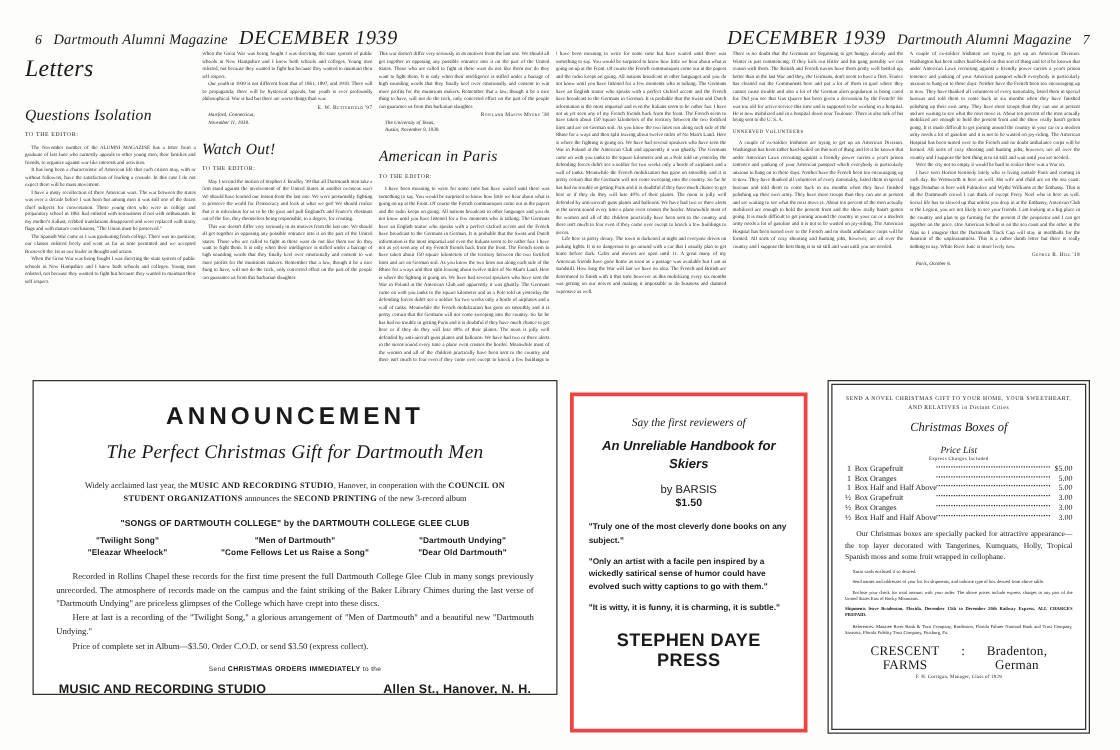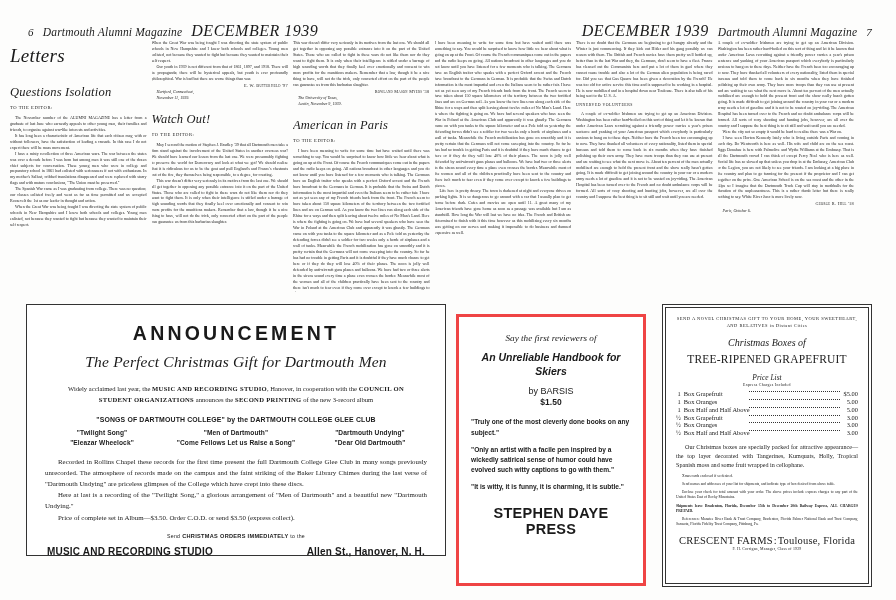--- a/index.html
+++ b/index.html
@@ -16,21 +16,21 @@
   
   .runhead{position:absolute;top:22px;display:flex;align-items:baseline;gap:9px;
            font-size:11.5px;letter-spacing:.2px;}
   .runhead.left{left:28px;}
   .runhead.right{right:24px;}
   .folio{font-family:"Liberation Serif",serif;font-size:11px;font-style:italic;}
   .rh-mag{font-style:italic;font-size:11.5px;}
   .rh-date{font-style:italic;font-size:16px;letter-spacing:.5px;text-align:center;}
 
   
-  .cols{position:absolute;top:40px;left:10px;width:844px;height:252px;
+  .cols{position:absolute;top:40px;left:20px;width:844px;height:252px;
         display:grid;grid-template-columns:repeat(6,1fr);column-gap:5px;}
   .col{font-size:4.05px;line-height:1.47;text-align:justify;
        overflow:hidden;hyphens:auto;}
   .col p{margin:0;text-indent:5px;}
   .col p.noind{text-indent:0;}
 
   h1.section{font-family:"Liberation Serif",serif;font-style:italic;
              font-size:19px;font-weight:400;margin:2px 0 13px 0;letter-spacing:.3px;}
   h2.letter-title{font-family:"Liberation Serif",serif;font-style:italic;
              font-size:12.5px;font-weight:400;margin:9px 0 4px 0;letter-spacing:.2px;}
@@ -243,21 +243,20 @@
 
     <div class="ad" id="ad-grapefruit">
       <div class="inner">
         <div class="gf-send">
           <span>SEND A NOVEL CHRISTMAS GIFT TO YOUR HOME,</span>
           <span>YOUR SWEETHEART, AND RELATIVES</span>
           <span class="mixed">in Distant Cities</span>
         </div>
         <div class="gf-boxes">Christmas Boxes of</div>
         <div class="gf-prod">
-          <div>TREE-RIPENED GRAPEFRUIT</div>
         </div>
         <div class="gf-pricelabel">Price List</div>
         <div class="gf-express">Express Charges Included</div>
         <table class="gf-table">
           <tbody>
             <tr>
               <td class="qty">1</td>
               <td class="item">Box Grapefruit</td>
               <td class="dots">
                   <span></span>
@@ -308,20 +307,20 @@
         </table>
         <div class="gf-body">Our Christmas boxes are specially packed for attractive appearance—the top layer decorated with Tangerines, Kumquats, Holly, Tropical Spanish moss and some fruit wrapped in cellophane.</div>
         <div class="gf-fine">Xmas cards enclosed if so desired.</div>
         <div class="gf-fine">Send names and addresses of your list for shipments, and indicate type of box desired from above table.</div>
         <div class="gf-fine">Enclose your check for total amount with your order. The above prices include express charges to any part of the United States East of Rocky Mountains.</div>
         <div class="gf-fine b">Shipments leave Bradenton, Florida, December 15th to December 20th Railway Express, ALL CHARGES PREPAID.</div>
         <div class="gf-fine">References: Manatee River Bank &amp; Trust Company, Bradenton, Florida Palmer National Bank and Trust Company, Sarasota, Florida Fidelity Trust Company, Pittsburg, Pa.</div>
         <div class="gf-farm">
           <span>CRESCENT FARMS</span>
           <span>:</span>
-          <span>Toulouse, Florida</span>
+          <span>Bradenton, German</span>
         </div>
         <div class="gf-mgr">F. H. Corrigan, Manager, Class of 1929</div>
       </div>
     </div>
 
   </div>
 </div>
 
 </body></html>

